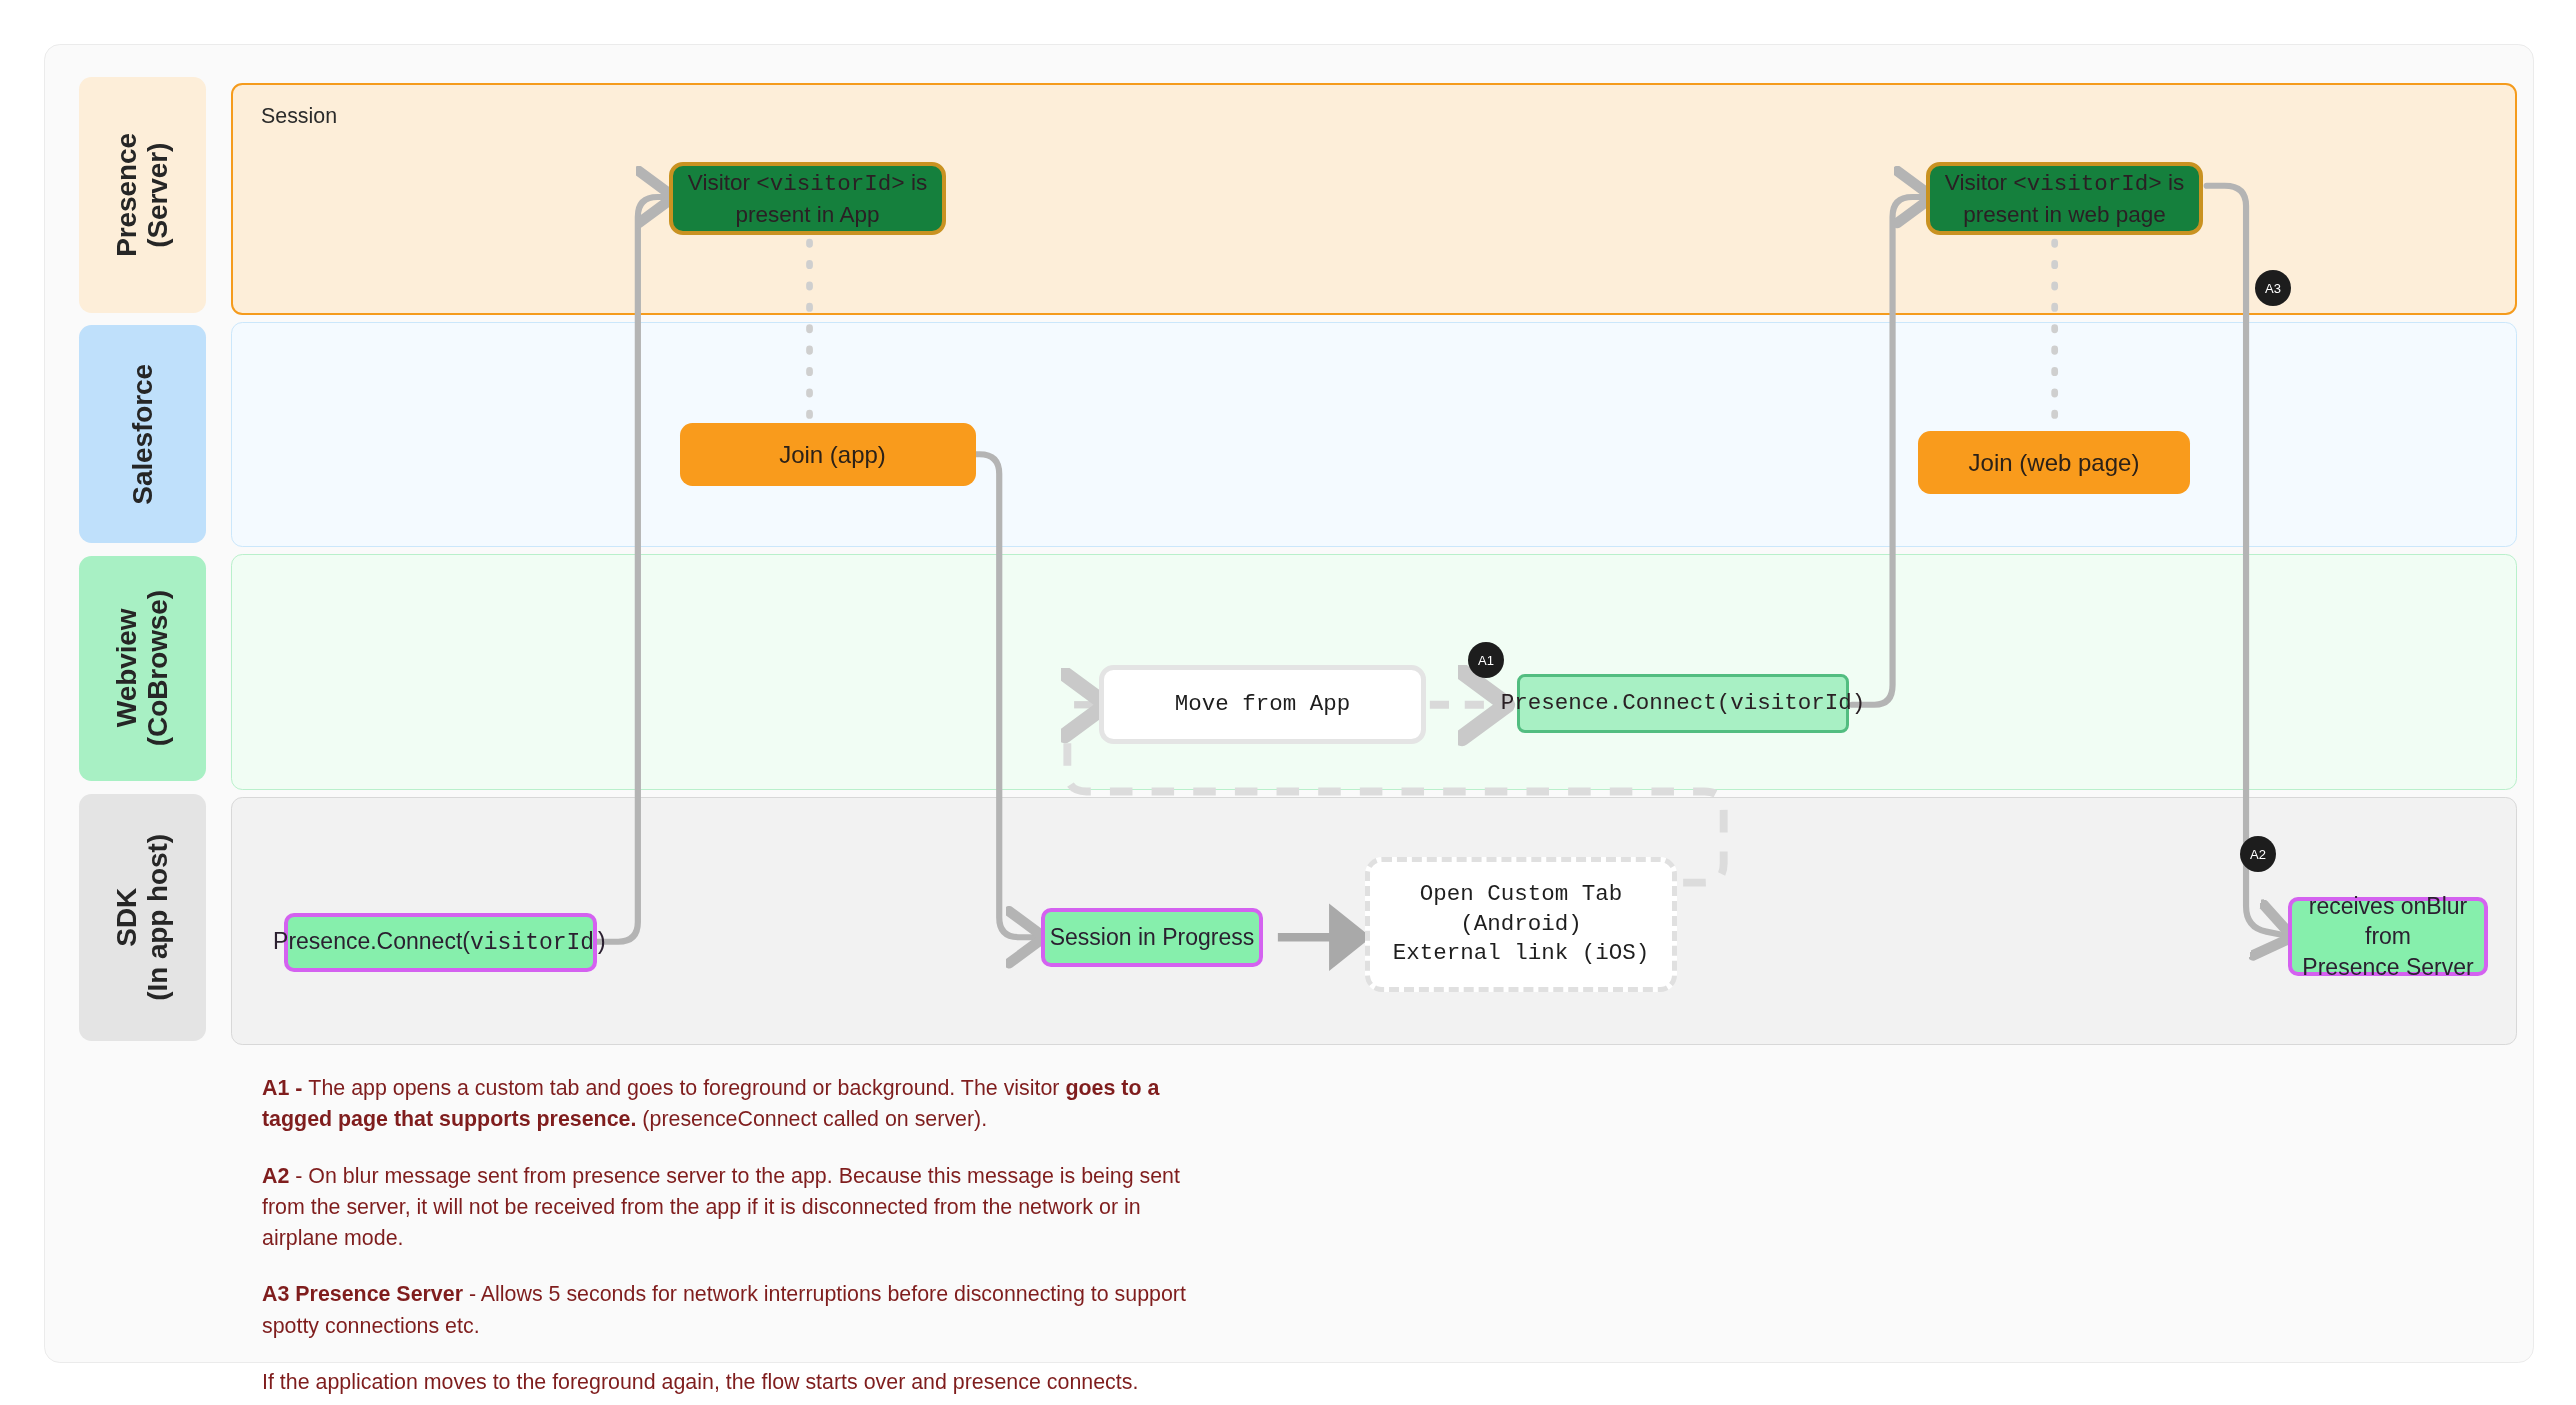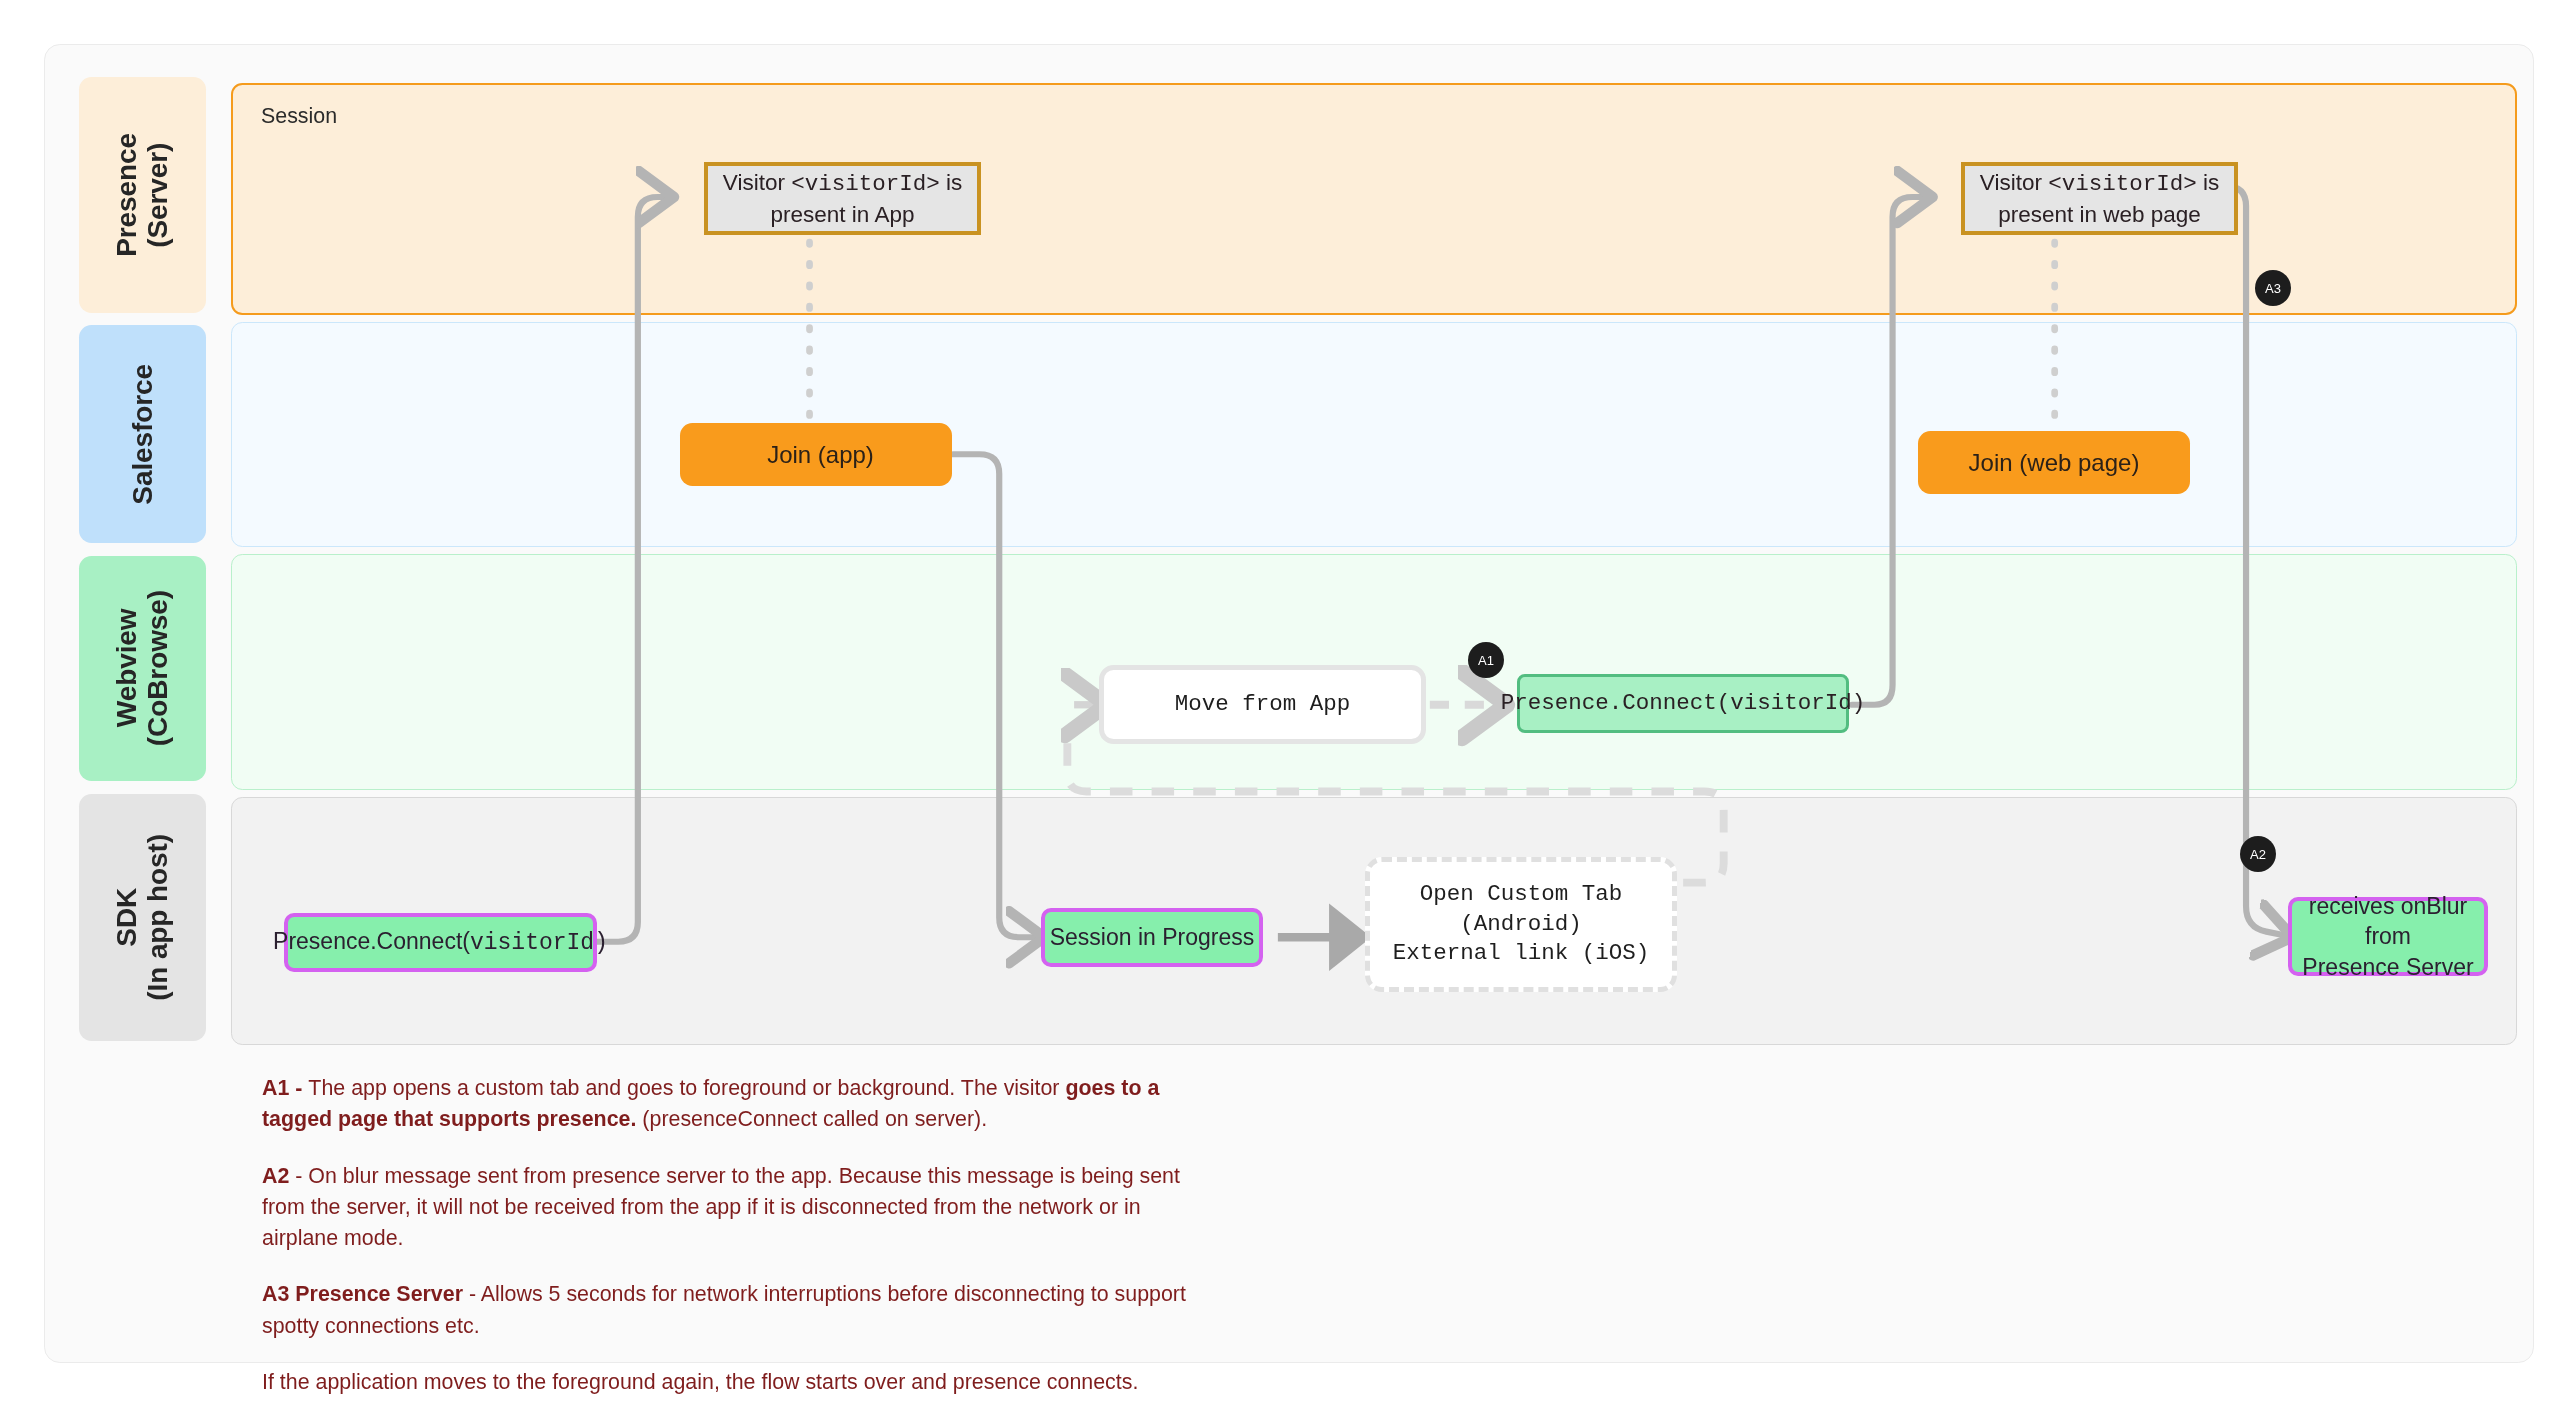--- a/index.html
+++ b/index.html
@@ -34,23 +34,22 @@
   .lane-caption{
     position:absolute;font-size:21.4px;color:#2b2b2b;
   }
   
   .node{
     position:absolute;box-sizing:border-box;display:flex;
     align-items:center;justify-content:center;text-align:center;
     border-radius:10px;color:#2a2024;line-height:1.32;
   }
   .node-tan{
-    background:#e5e5e5;border:4.5px solid #c99221;font-size:22.5px;
-    border-radius:0;
-    margin-left:35px;
+    background:#15803d;border:4.5px solid #c99221;font-size:22.5px;
+    border-radius:14px;
   }
   .node-orange{
     background:#f99b1c;border:none;font-size:24px;color:#2b2118;
     border-radius:12.4px;
   }
   .node-green{
     background:#a8f0c4;border:3.9px solid #52bd80;font-size:22.5px;
     border-radius:7.9px;
   }
   .node-purple{
@@ -167,21 +166,21 @@
       <span>Visitor </span><span class="mono">&lt;visitorId&gt;</span><span> is present in App</span>
     </div>
   </div>
 
   <div class="node node-tan" style="left:1926px;top:162px;width:277px;height:73px;">
     <div>
       <span>Visitor </span><span class="mono">&lt;visitorId&gt;</span><span> is present in web page</span>
     </div>
   </div>
 
-  <div class="node node-orange" style="left:680px;top:423px;width:272px;height:63px;padding-left:9px;">
+  <div class="node node-orange" style="left:680px;top:423px;width:296px;height:63px;padding-left:9px;">
     <span>Join (app)</span>
   </div>
 
   <div class="node node-orange" style="left:1918px;top:431px;width:272px;height:63px;">
     <span>Join (web page)</span>
   </div>
 
   <div class="node node-white mono" style="left:1099px;top:665px;width:327px;height:79px;">
     <span>Move from App</span>
   </div>

